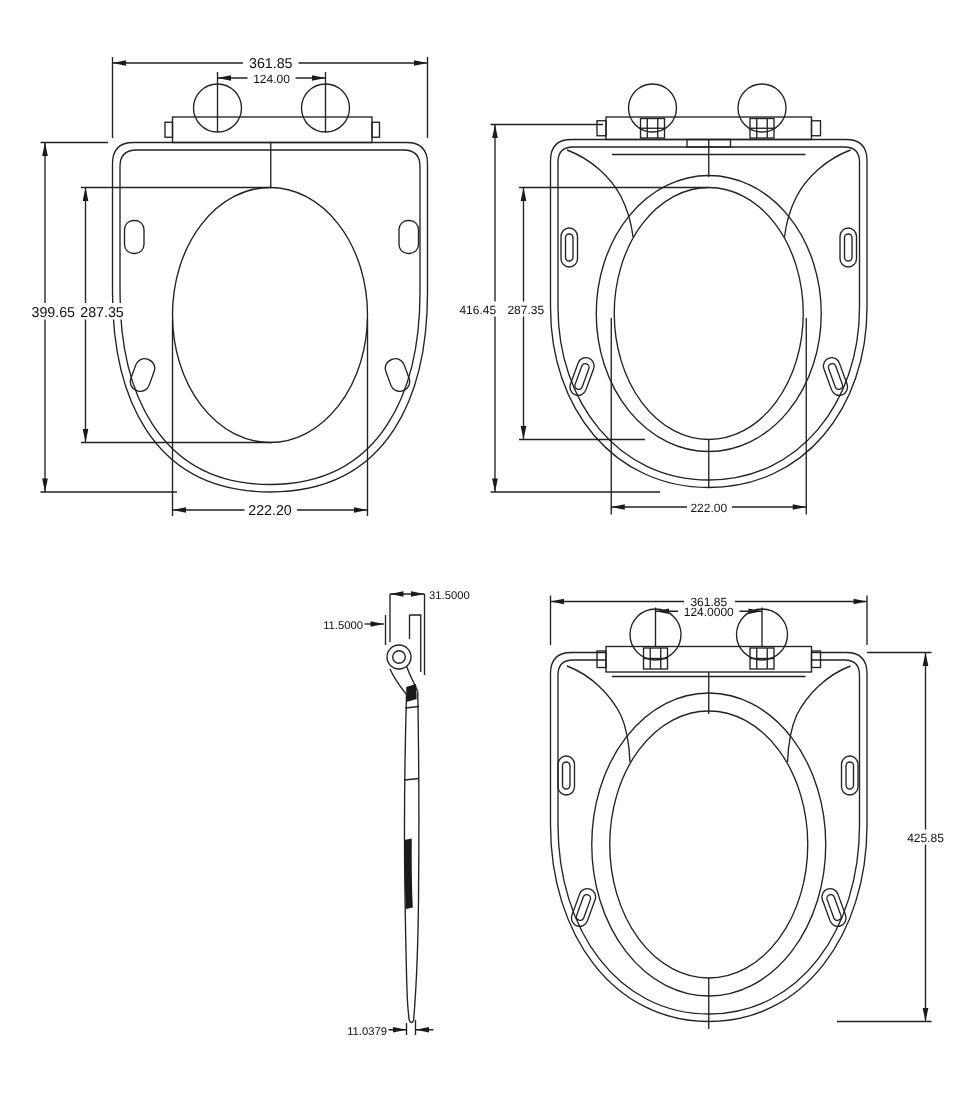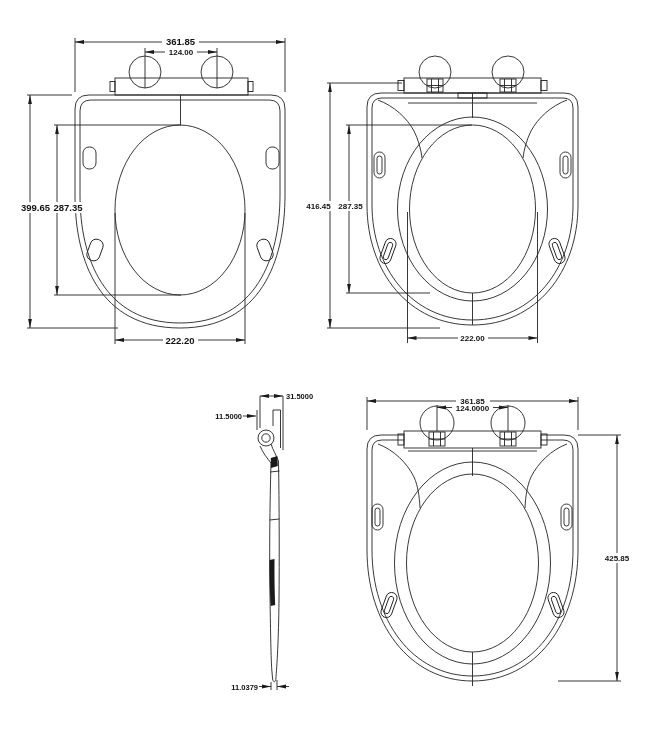--- a/index.html
+++ b/index.html
@@ -1,16 +1,16 @@
 <!DOCTYPE html>
 <html><head>
 <meta charset="utf-8">
 <style>
   html,body{margin:0;padding:0;background:#ffffff;}
-  .page{width:650px;height:735px;background:#fff;position:relative;font-weight:bold;}
+  .page{width:650px;height:735px;background:#fff;position:relative;}
   .ln{fill:none;stroke:#222;stroke-width:0.9;}
   .lnf{fill:#fff;stroke:#222;stroke-width:0.9;}
   .dk{fill:#1a1a1a;stroke:none;}
   .bg{fill:#fff;stroke:none;}
   .ah{fill:#1a1a1a;stroke:none;}
   text.dim{font-family:"Liberation Sans",sans-serif;fill:#111;stroke:none;}
   .t95{font-size:9.5px;} .t8{font-size:8px;} .t75{font-size:7.5px;}
   .mid{text-anchor:middle;} .st{text-anchor:start;} .en{text-anchor:end;}
   .dimline{marker-start:url(#arr);marker-end:url(#arr);}
   .dimend{marker-end:url(#arr);}

